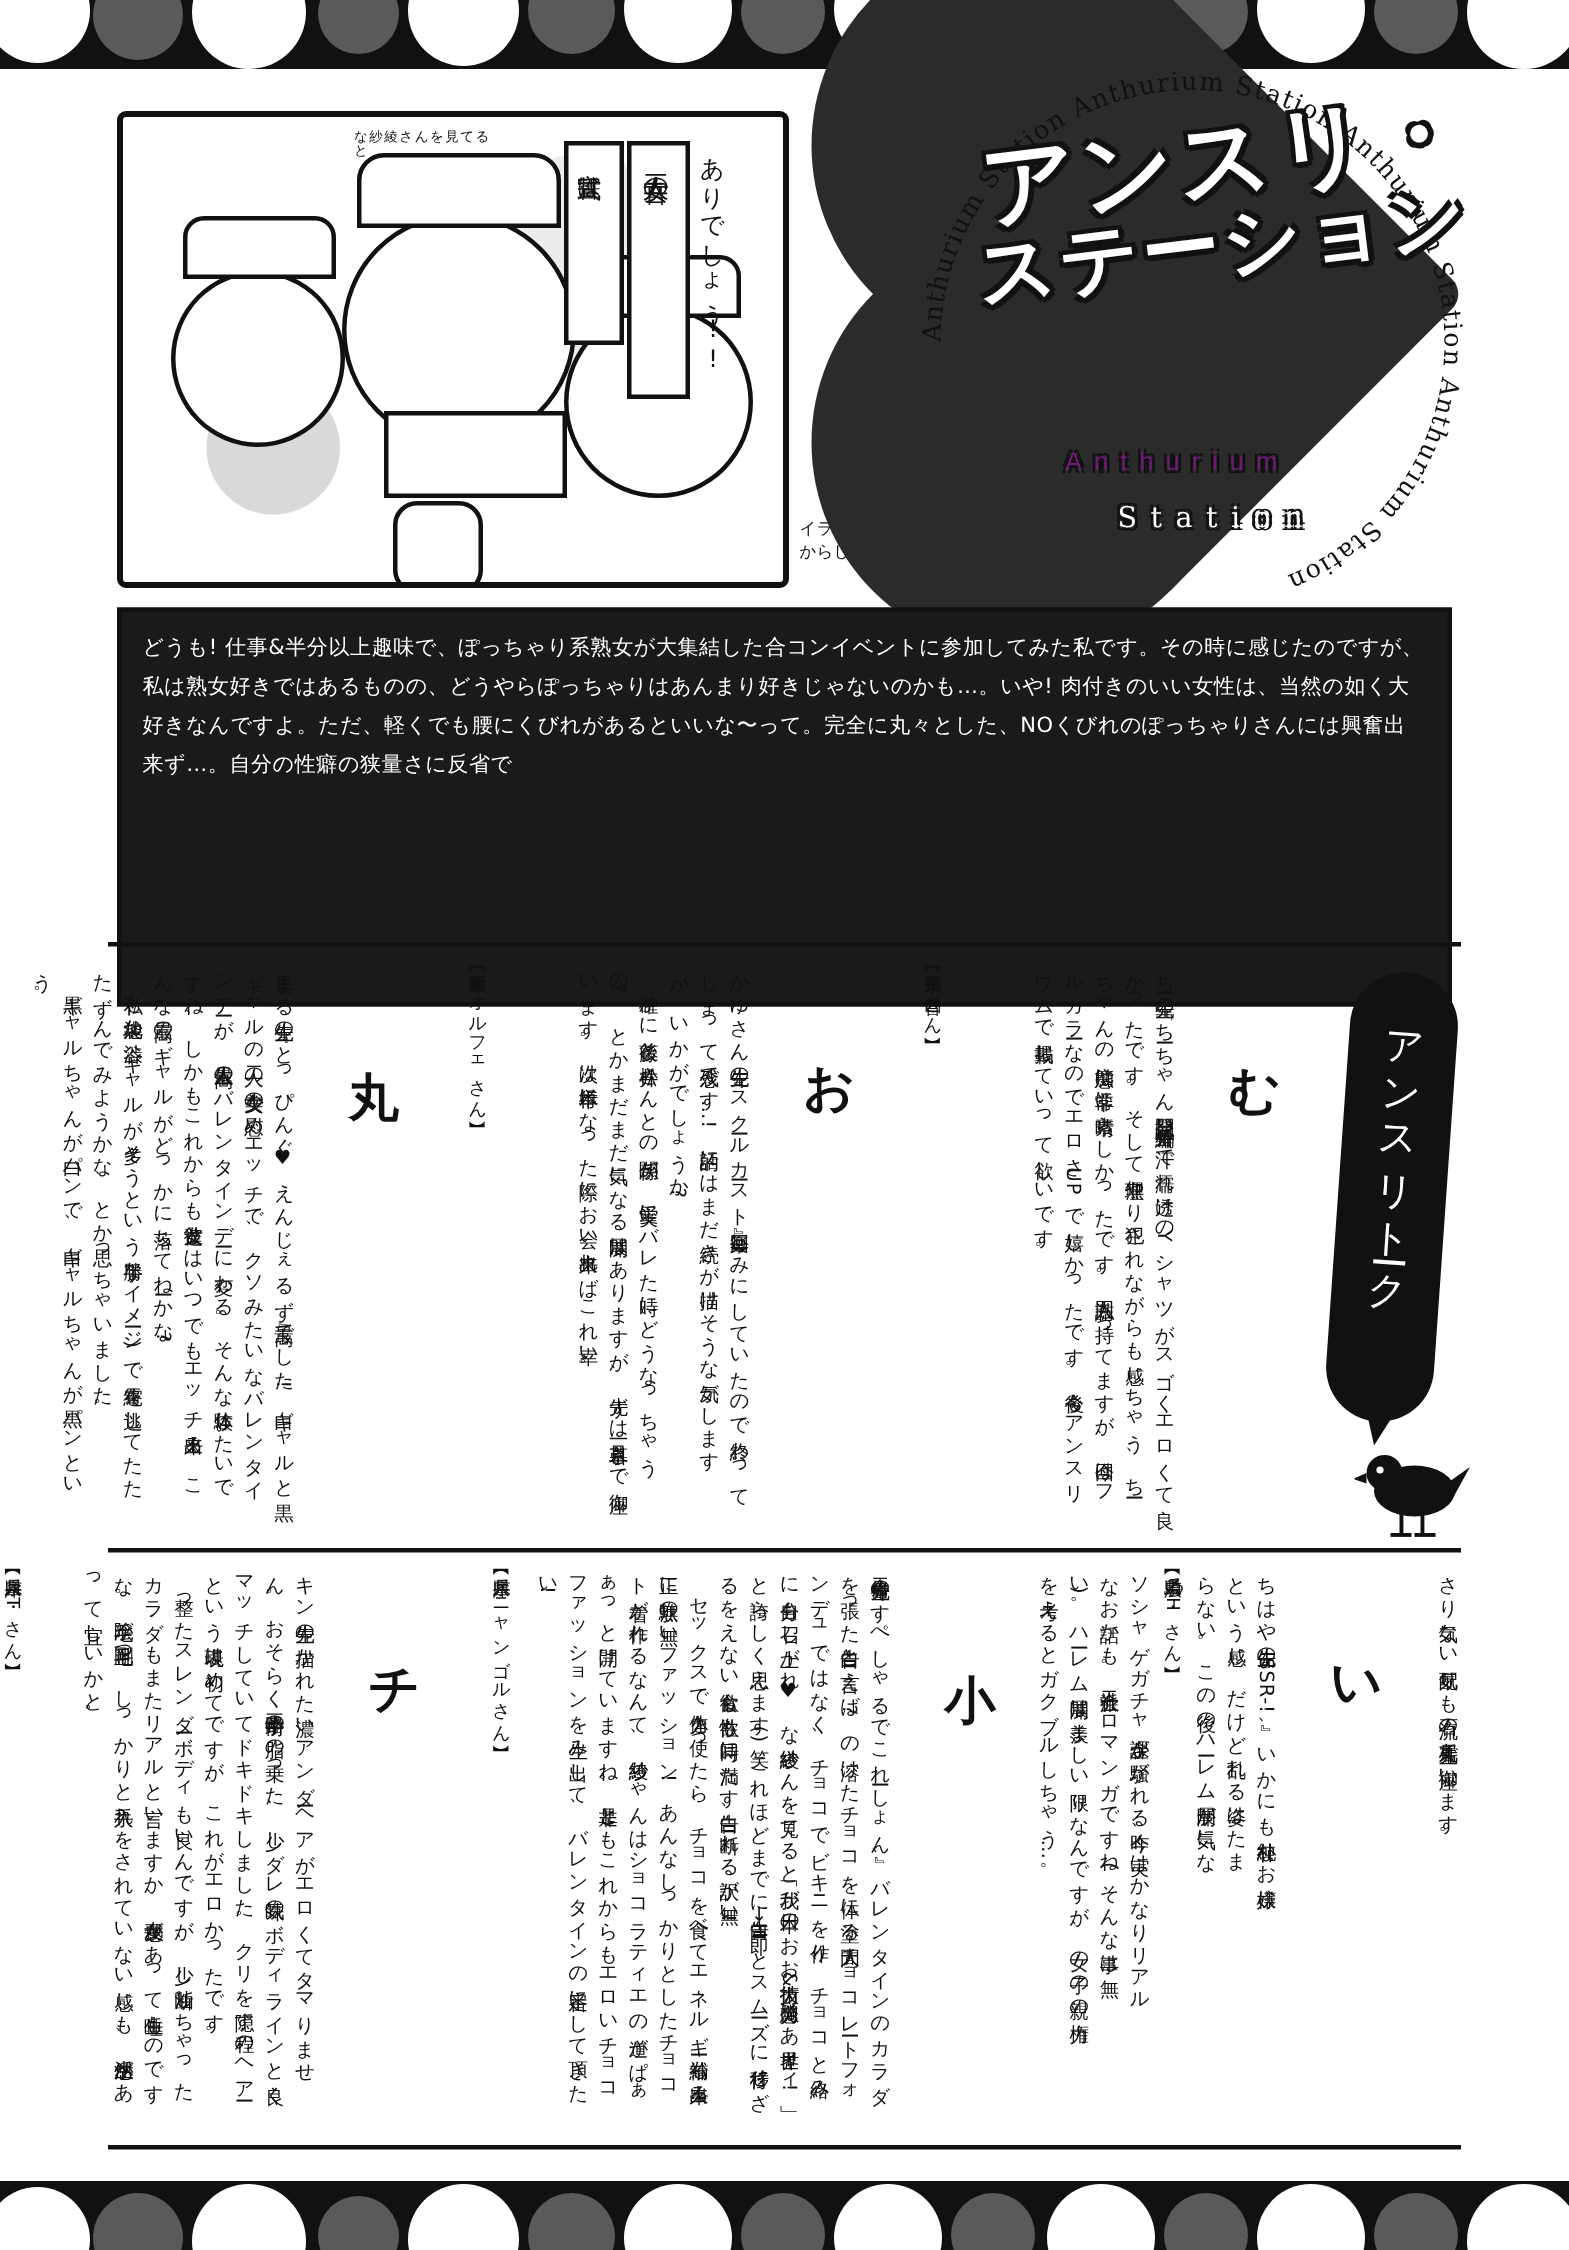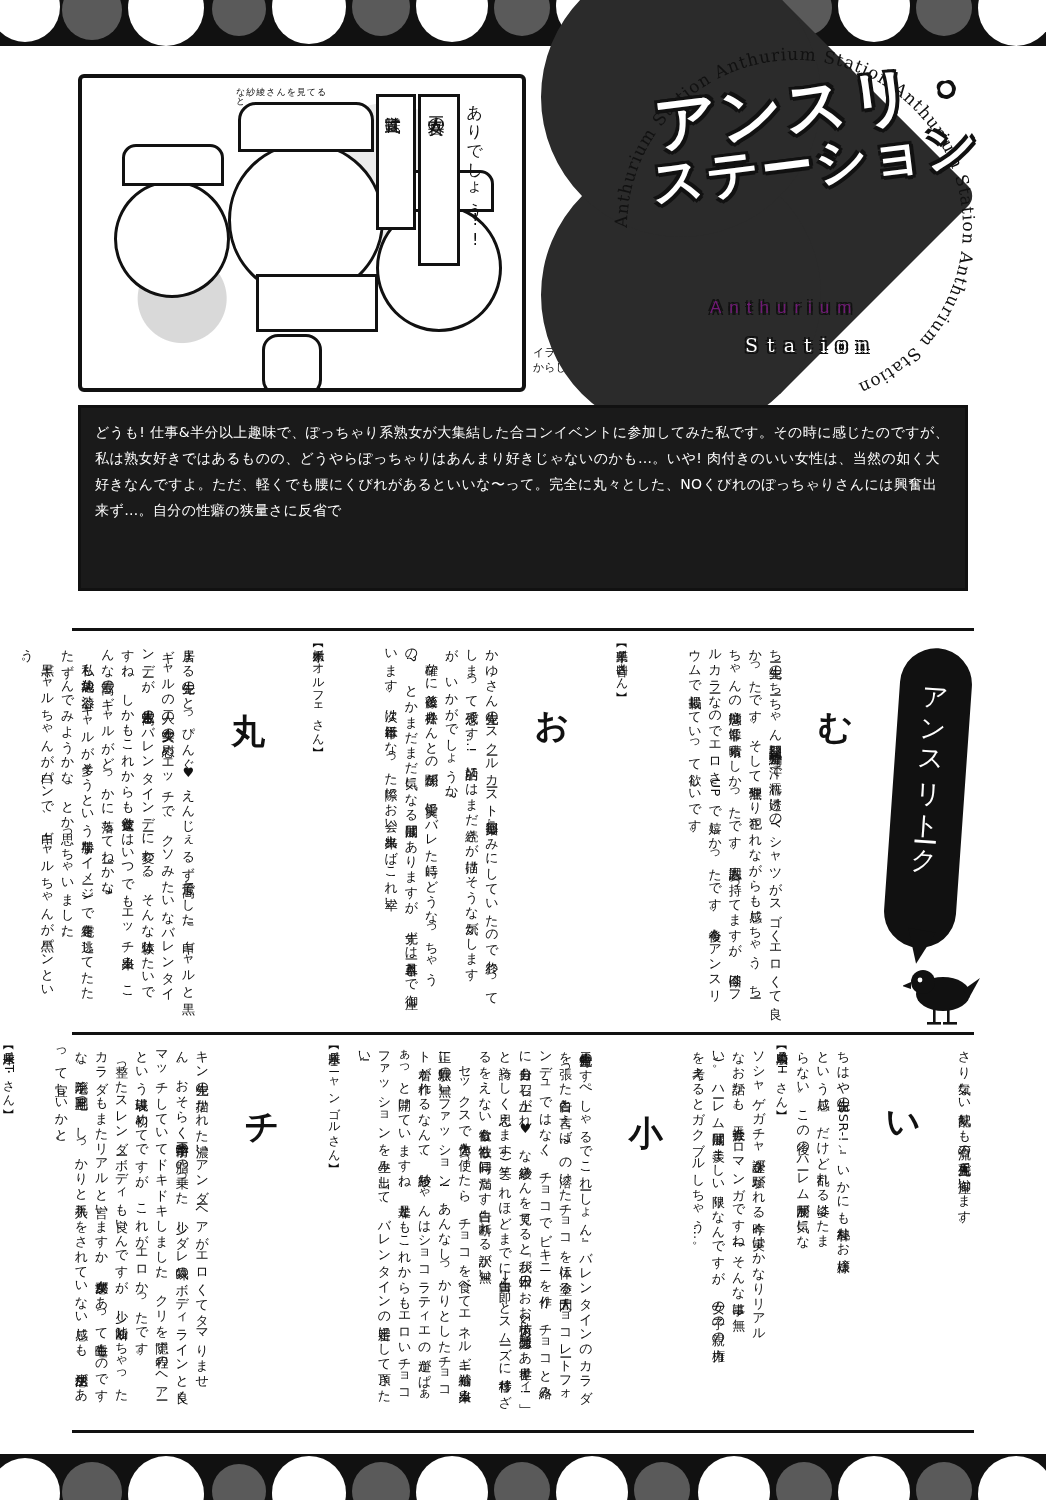--- a/index.html
+++ b/index.html
@@ -174,21 +174,21 @@
     text-shadow: 2px 2px 0 #111, -2px 2px 0 #111, 2px -2px 0 #111, -2px -2px 0 #111;
     font-family: "DejaVu Serif", serif;
   }
 
   
   .intro {
     position: absolute;
     left: 78px;
     top: 405px;
     width: 890px;
-    height: 186px;
+    height: 266px;
     background: #1a1a1a;
     border: 3px solid #111;
     padding: 12px 14px;
     box-sizing: border-box;
     display: flex;
     gap: 22px;
   }
   .intro p {
     margin: 0;
     color: #ffffff;

